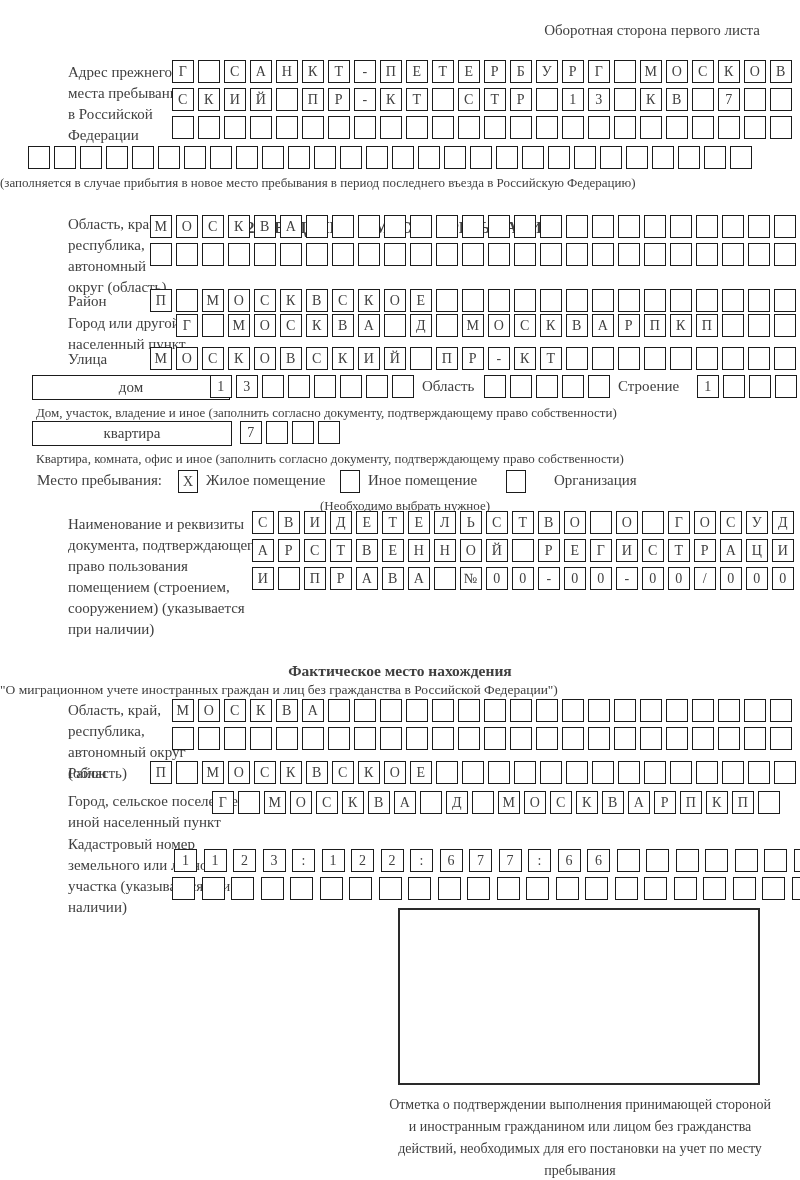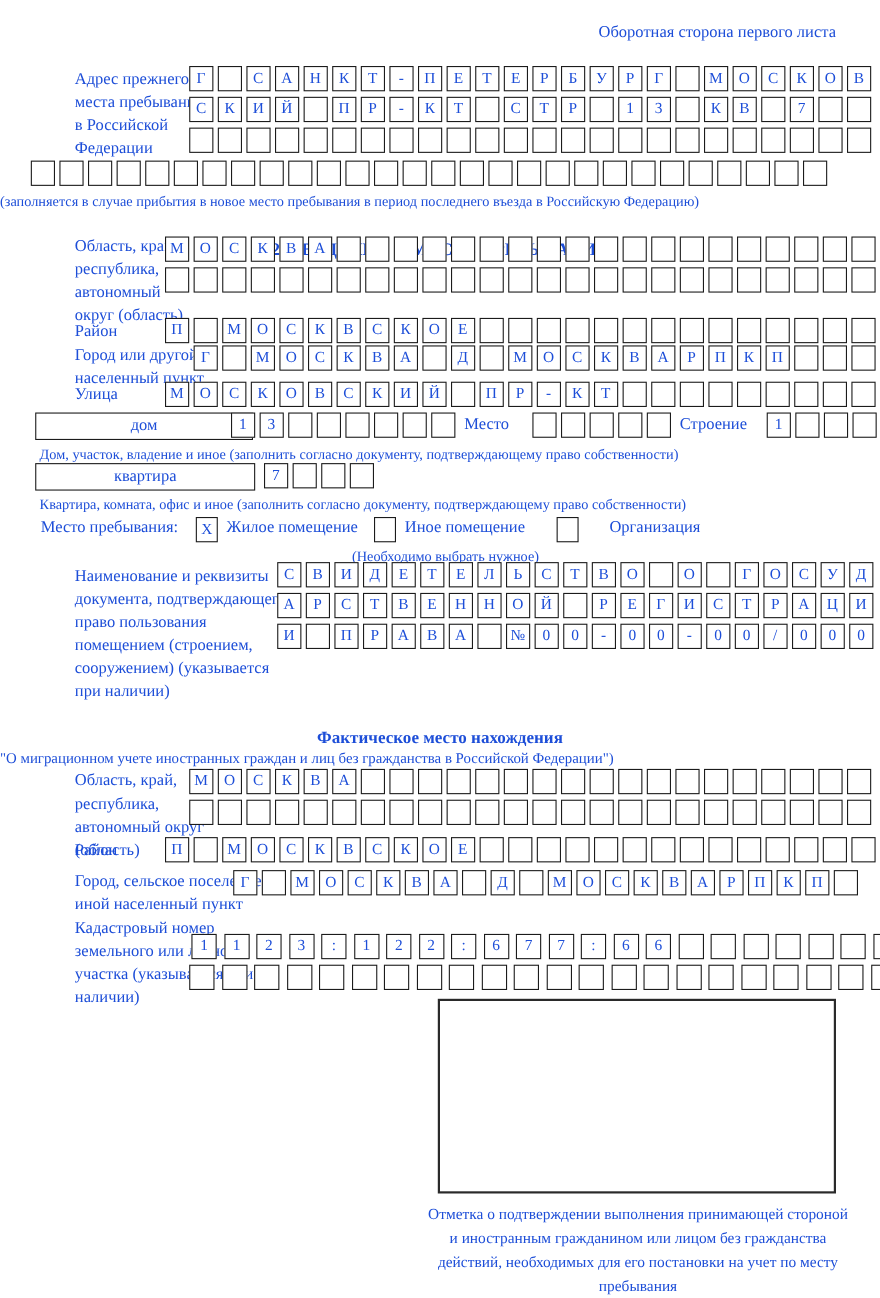--- a/index.html
+++ b/index.html
@@ -1,17 +1,17 @@
 <!DOCTYPE html>
 <html><head>
 <meta charset="utf-8">
 <style>
   html,body{margin:0;padding:0;background:#fff;}
   .page{position:relative;width:800px;height:1180px;background:#fff;
-        font-family:"Liberation Serif","DejaVu Serif",serif;color:#1d4ed8;overflow:hidden;}
+        font-family:"Liberation Serif","DejaVu Serif",serif;color:#404040;overflow:hidden;}
   .abs{position:absolute;}
   .hdr-note{font-size:15px;}
   .lbl{font-size:15px;line-height:21px;}
   .note{font-size:13px;line-height:17px;}
   .title{font-size:16px;font-weight:bold;text-align:center;width:100%;margin-top:28px;}
   .center{text-align:left;width:100%;}
   .cells{display:flex;gap:4.5px;}
   .cell{box-sizing:border-box;width:21.5px;height:23px;border:1.6px solid #1b1b1b;
         display:inline-flex;align-items:center;justify-content:center;
         font-size:14px;flex:0 0 auto;background:#fff;}
@@ -291,21 +291,21 @@
   <div class="abs cells" style="top:375px;left:210px;">
       <span class="cell">1</span>
       <span class="cell">3</span>
       <span class="cell"></span>
       <span class="cell"></span>
       <span class="cell"></span>
       <span class="cell"></span>
       <span class="cell"></span>
       <span class="cell"></span>
     </div>
-  <div class="abs inline-lbl" style="top:378px;left:422px;">Место</div>
+  <div class="abs inline-lbl" style="top:378px;left:422px;">Область</div>
   <div class="abs cells" style="top:375px;left:484px;">
       <span class="cell"></span>
       <span class="cell"></span>
       <span class="cell"></span>
       <span class="cell"></span>
       <span class="cell"></span>
     </div>
   <div class="abs inline-lbl" style="top:378px;left:618px;">Строение</div>
   <div class="abs cells" style="top:375px;left:697px;">
       <span class="cell">1</span>

